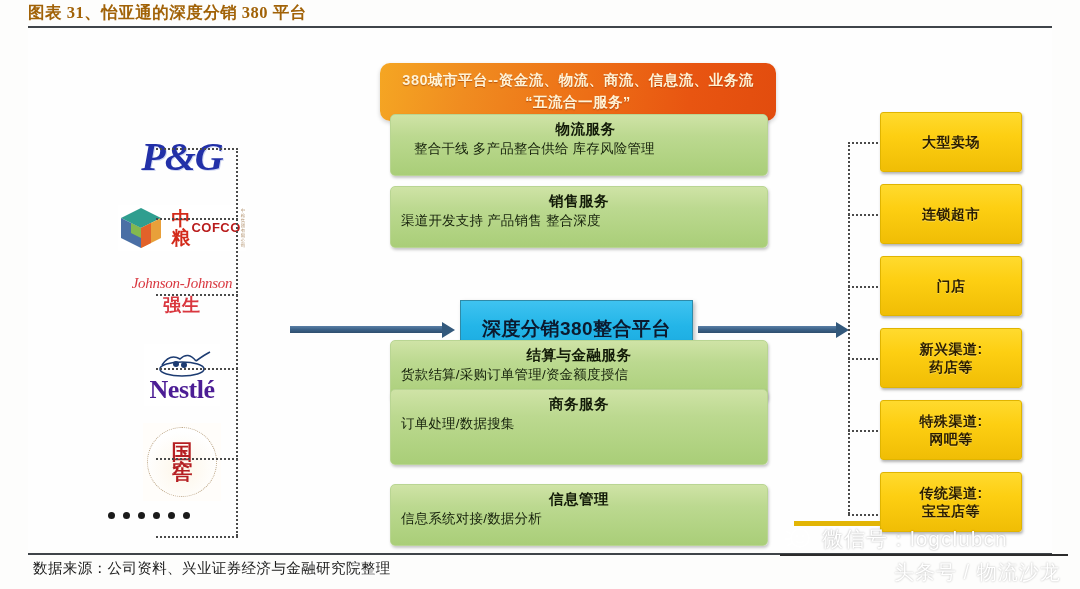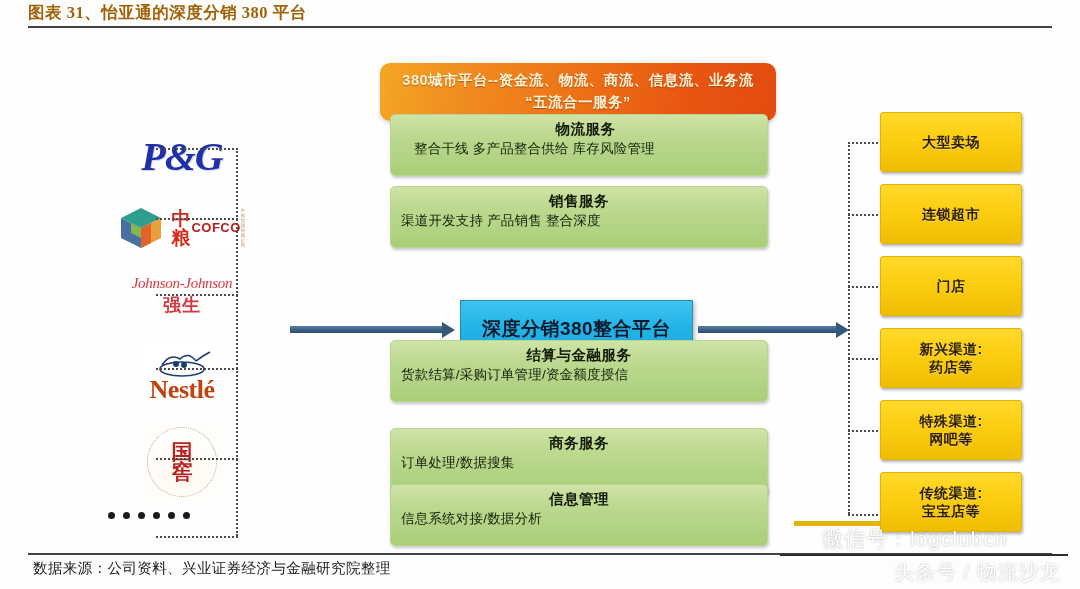--- a/index.html
+++ b/index.html
@@ -188,21 +188,21 @@
   .jnj-script {
     font-family: "Liberation Serif", "DejaVu Serif", serif;
     font-size: 15px; font-style: italic; color: #d9373f;
     letter-spacing: -0.3px; white-space: nowrap;
   }
   .jnj-cn { font-size: 18px; font-weight: bold; color: #d9373f; margin-top: 1px; letter-spacing: 1px; }
   .logo-nestle { display: flex; flex-direction: column; align-items: center; background:#ffffff; padding: 3px 6px; }
   .nestle-nest { width: 64px; height: 30px; }
   .nestle-word {
     font-family: "Liberation Serif", "DejaVu Serif", serif;
-    font-size: 26px; font-weight: bold; color: #c2410c;
+    font-size: 26px; font-weight: bold; color: #4c1d95;
     letter-spacing: -0.5px; line-height: 1;
   }
   .logo-guojiao { width: 78px; height: 78px; background: #fffdfa; display:flex; align-items:center; justify-content:center; }
   .gj-circle {
     width: 70px; height: 70px; border-radius: 50%;
     border: 1.5px dotted #b9a07e;
     display: flex; align-items: center; justify-content: center;
     background: radial-gradient(circle at 50% 60%, #fdf6e8 0%, #ffffff 70%);
     position: relative;
   }
@@ -360,21 +360,21 @@
     </div>
 
     <div class="platform">
       <div class="platform-text">深度分销380整合平台</div>
     </div>
 
     <div class="svc" style="top:310px; height:62px;">
       <div class="svc-title">结算与金融服务</div>
       <div class="svc-sub">货款结算/采购订单管理/资金额度授信</div>
     </div>
-    <div class="svc" style="top:398px; height:68px;">
+    <div class="svc" style="top:359px; height:76px;">
       <div class="svc-title">商务服务</div>
       <div class="svc-sub">订单处理/数据搜集</div>
     </div>
     <div class="svc" style="top:454px; height:62px;">
       <div class="svc-title">信息管理</div>
       <div class="svc-sub">信息系统对接/数据分析</div>
     </div>
 
     <div class="arrow-shaft" style="left:670px; top:296px; width:138px;"></div>
     <div class="arrow-head" style="left:808px; top:292px;"></div>

